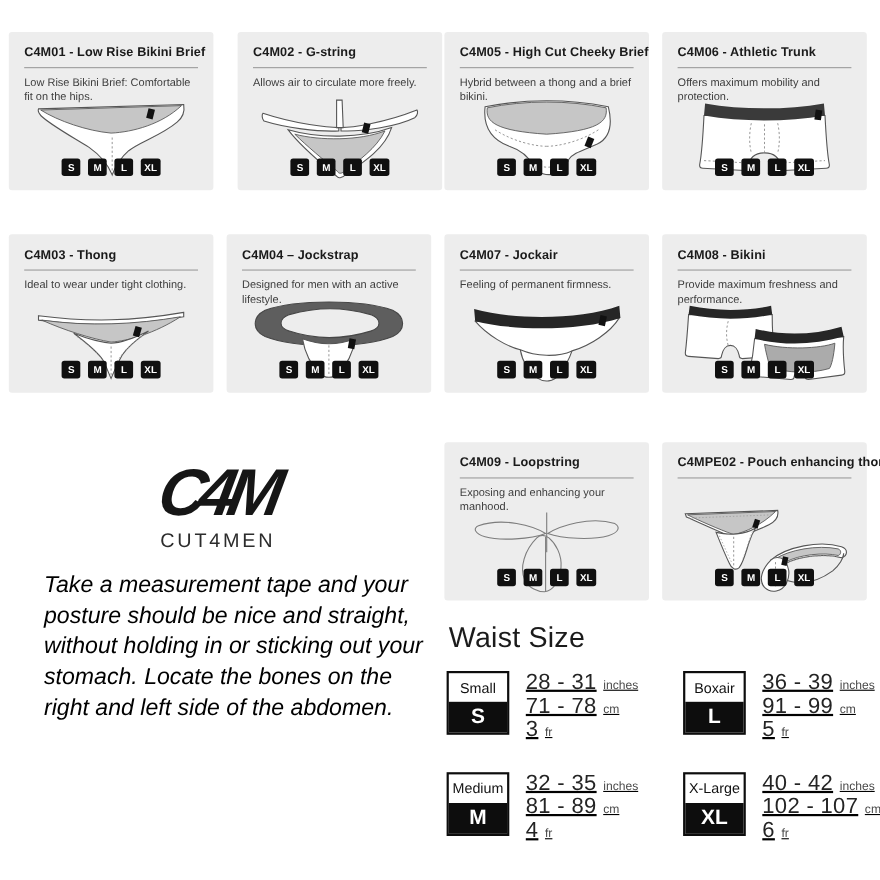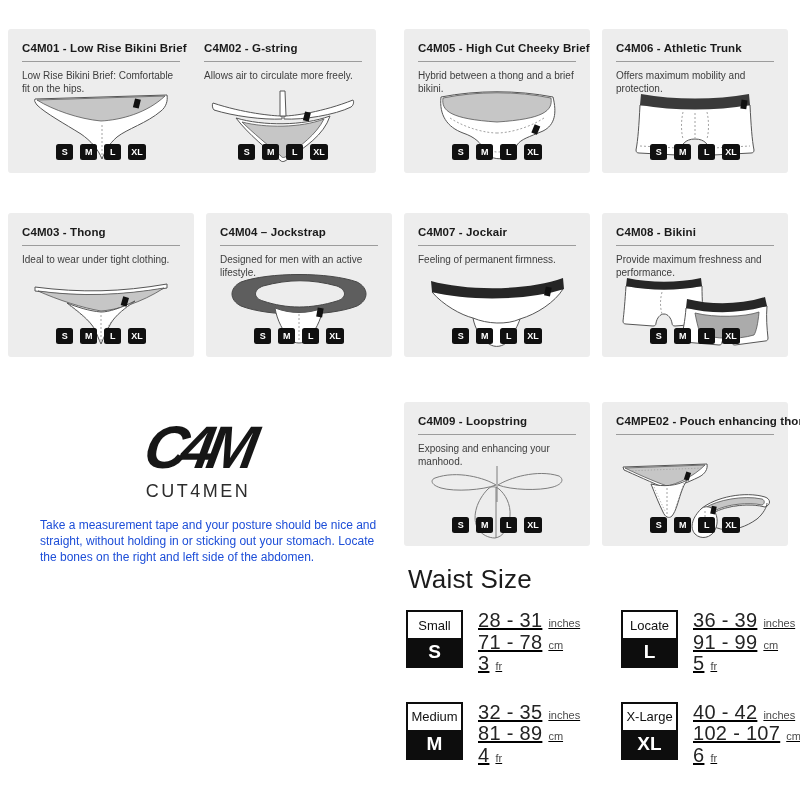--- a/index.html
+++ b/index.html
@@ -38,21 +38,21 @@
   .brand{position:absolute;left:33px;top:418px;width:330px;text-align:center;}
   .brand .logo{
     font-size:60px;font-weight:900;font-style:italic;letter-spacing:-7px;
     color:#161616;transform:skewX(-10deg);line-height:1.0;
   }
   .brand .sub{
     font-size:18px;letter-spacing:2.5px;color:#2c2c2c;margin-top:3px;
   }
   .instructions{
     position:absolute;left:40px;top:518px;width:352px;
-    font-size:12px;line-height:1.33;color:#1d4ed8;
+    font-size:21px;line-height:1.33;color:#000000;font-style:italic;
   }
   .instructions p{margin:0 0 22px;}
   
   .waist{position:absolute;left:406px;top:564px;width:392px;}
   .waist h2{
     margin:0 0 15px 2px;font-size:26px;font-weight:500;color:#1b1b1b;
     letter-spacing:.2px;
   }
   .wgrid{
     display:grid;grid-template-columns:188px 188px;column-gap:14px;row-gap:15px;gap:27px;
@@ -98,21 +98,21 @@
     <rect class="tag" x="113" y="14" width="6" height="9" transform="rotate(14 116 18)"></rect>
   </svg>
   <div class="badges">
     <span class="badge">S</span>
     <span class="badge">M</span>
     <span class="badge">L</span>
     <span class="badge">XL</span>
   </div>
 </div>
 
-<div class="card" style="left:190px;top:29px">
+<div class="card" style="left:216px;top:29px">
   <h3>C4M02 - G-string</h3>
   <div class="rule"></div>
   <p>Allows air to circulate more freely.</p>
   <svg class="illus" viewBox="0 0 160 84">
     <path class="wh" d="M10,18 C40,28 70,31 79,31 L79,34 C60,35 30,31 11,25 C9,23 9,19 10,18 Z"></path>
     <path class="wh" d="M150,15 C120,27 90,31 81,31 L81,34 C100,35 132,30 148,22 C151,20 151,16 150,15 Z"></path>
     <path class="wh" d="M77,31 L77,6 L82,6 L83,31 Z"></path>
     <path class="wh" d="M33,33 C60,41 100,41 127,31 C121,50 101,63 86,73 C82,77 79,77 78,76 C65,65 45,49 33,33 Z"></path>
     <path class="gy" d="M39,37 C62,43 98,43 121,34 C113,50 97,61 84,71 C81,73 79,73 78,71 C66,61 49,47 39,37 Z"></path>
     <rect class="tag" x="101" y="27" width="6" height="9" transform="rotate(14 104 31)"></rect>
@@ -322,21 +322,21 @@
           </div>
         <div class="mline">
             <span class="mnum">3</span>
             <span class="munit">fr</span>
           </div>
       </div>
     </div>
 
     <div class="entry">
       <div class="sizebox">
-        <div class="lbl">Locate</div>
+        <div class="lbl">Boxair</div>
         <div class="ltr">L</div>
       </div>
       <div class="meas">
         <div class="mline">
             <span class="mnum">36 - 39</span>
             <span class="munit">inches</span>
           </div>
         <div class="mline">
             <span class="mnum">91 - 99</span>
             <span class="munit">cm</span>

